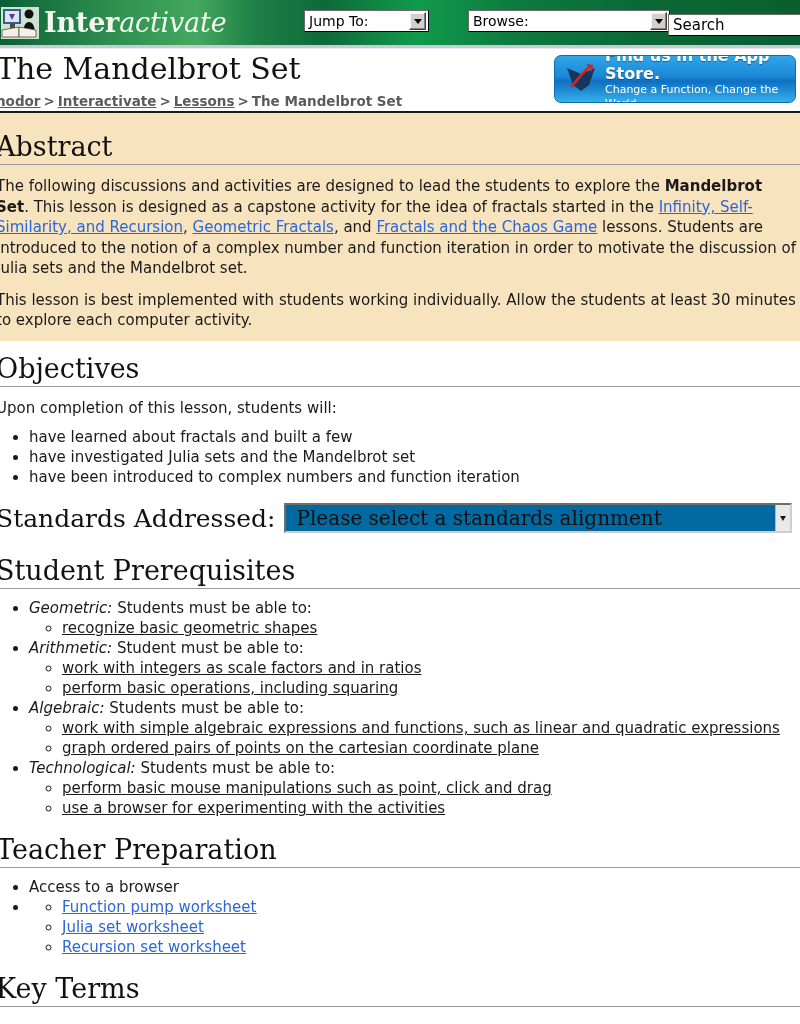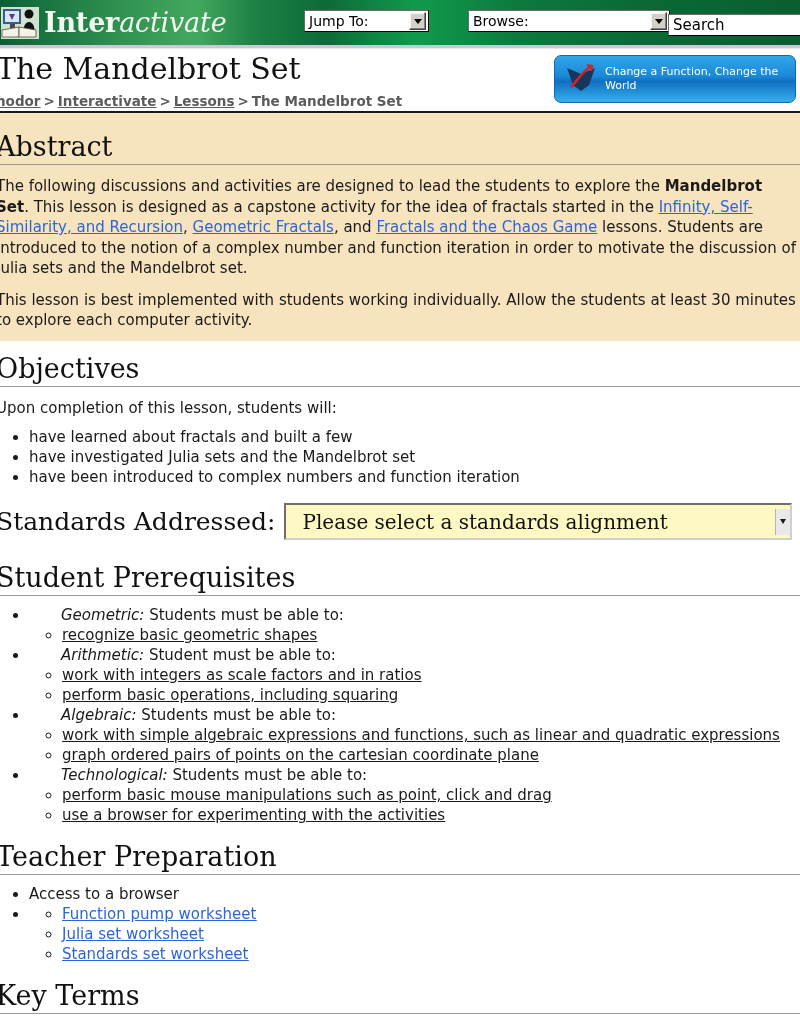--- a/index.html
+++ b/index.html
@@ -127,37 +127,37 @@
     margin: 11px 0 0 0;
   }
   a.link { color: #2b66d9; text-decoration: underline; }
 
   
   .sec-block { background: #fff; padding-bottom: 4px; }
   ul.l1 { margin: 9px 0 0 0; padding-left: 33px; list-style: disc; }
   ul.l1 > li { font-size: 15px; line-height: 20px; color:#1a1a1a; margin-bottom: 0; }
   ul.l2 { margin: 0; padding-left: 33px; list-style: circle; }
   ul.l2 > li { font-size: 15px; line-height: 20px; color:#1a1a1a;text-decoration:underline; }
-  .it { font-style: italic; margin-left: 32px; }
+  .it { font-style: italic; }
 
   
   .standards-row {
     display: flex; align-items: center; margin: 16px 0 6px 0;
   }
   .standards-label {
     font-family: "DejaVu Serif", "Liberation Serif", serif;
     font-size: 25px; color: #111; white-space: nowrap;
   }
   .std-select {
-    margin-left: 8px; width: 508px; height: 37px;
-    background: #fef9c3;
+    margin-left: 8px; width: 508px; height: 30px;
+    background: #0369a1;
     border: 2px solid #8c8c8c;
     border-top-color: #6e6e6e; border-left-color: #6e6e6e;
     border-right-color: #cfcfcf; border-bottom-color: #cfcfcf;
-    display: flex; align-items: center; padding-left: 17px;
+    display: flex; align-items: center; padding-left: 11px;
     font-family: "DejaVu Serif", "Liberation Serif", serif;
     font-size: 20px; color: #111;
   }
   .std-select .lbl { flex:1; white-space: nowrap; }
   .std-arrow {
     width: 15px; height: 26px; background: #e9e9e9;
     border-left: 1px solid #b5b5b5;
     display: flex; align-items: center; justify-content: center;
   }
   .std-arrow::after {
@@ -215,20 +215,21 @@
 
     <div class="appstore">
       <span class="appstore-logo">
         <svg width="40" height="36" viewBox="0 0 40 36">
           <path d="M6 7 L20 13 L34 7 L28 24 L20 30 L12 24 Z" fill="#16365c"></path>
           <path d="M10 26 C16 20 22 10 30 5" stroke="#d2232a" stroke-width="2.6" fill="none"></path>
           <path d="M26 4 L31 5 L30 10" stroke="#d2232a" stroke-width="2.2" fill="none"></path>
         </svg>
       </span>
       <span class="appstore-txt">
+        <div class="appstore-t1">Find us in the App Store.</div>
         <div class="appstore-t2">Change a Function, Change the World</div>
       </span>
     </div>
   </div>
 
   <div class="dark-rule"></div>
 
   <div class="abstract-band">
     <h2 class="sec">Abstract</h2>
     <p class="body"><span>The following discussions and activities are designed to lead the students to explore the </span><b>Mandelbrot Set</b><span>. This lesson is designed as a capstone activity for the idea of fractals started in the </span><a class="link" href="#">Infinity, Self-Similarity, and Recursion</a><span>, </span><a class="link" href="#">Geometric Fractals</a><span>, and </span><a class="link" href="#">Fractals and the Chaos Game</a><span> lessons. Students are introduced to the notion of a complex number and function iteration in order to motivate the discussion of Julia sets and the Mandelbrot set.</span></p>
@@ -287,21 +288,21 @@
   </div>
 
   <div class="sec-block">
     <h2 class="sec">Teacher Preparation</h2>
     <ul class="l1">
       <li>Access to a browser</li>
       <li>
         <ul class="l2">
           <li><a class="link" href="#">Function pump worksheet</a></li>
           <li><a class="link" href="#">Julia set worksheet</a></li>
-          <li><a class="link" href="#">Standards set worksheet</a></li>
+          <li><a class="link" href="#">Recursion set worksheet</a></li>
         </ul>
       </li>
     </ul>
   </div>
 
   <div class="sec-block">
     <h2 class="sec">Key Terms</h2>
 
   </div>
 

